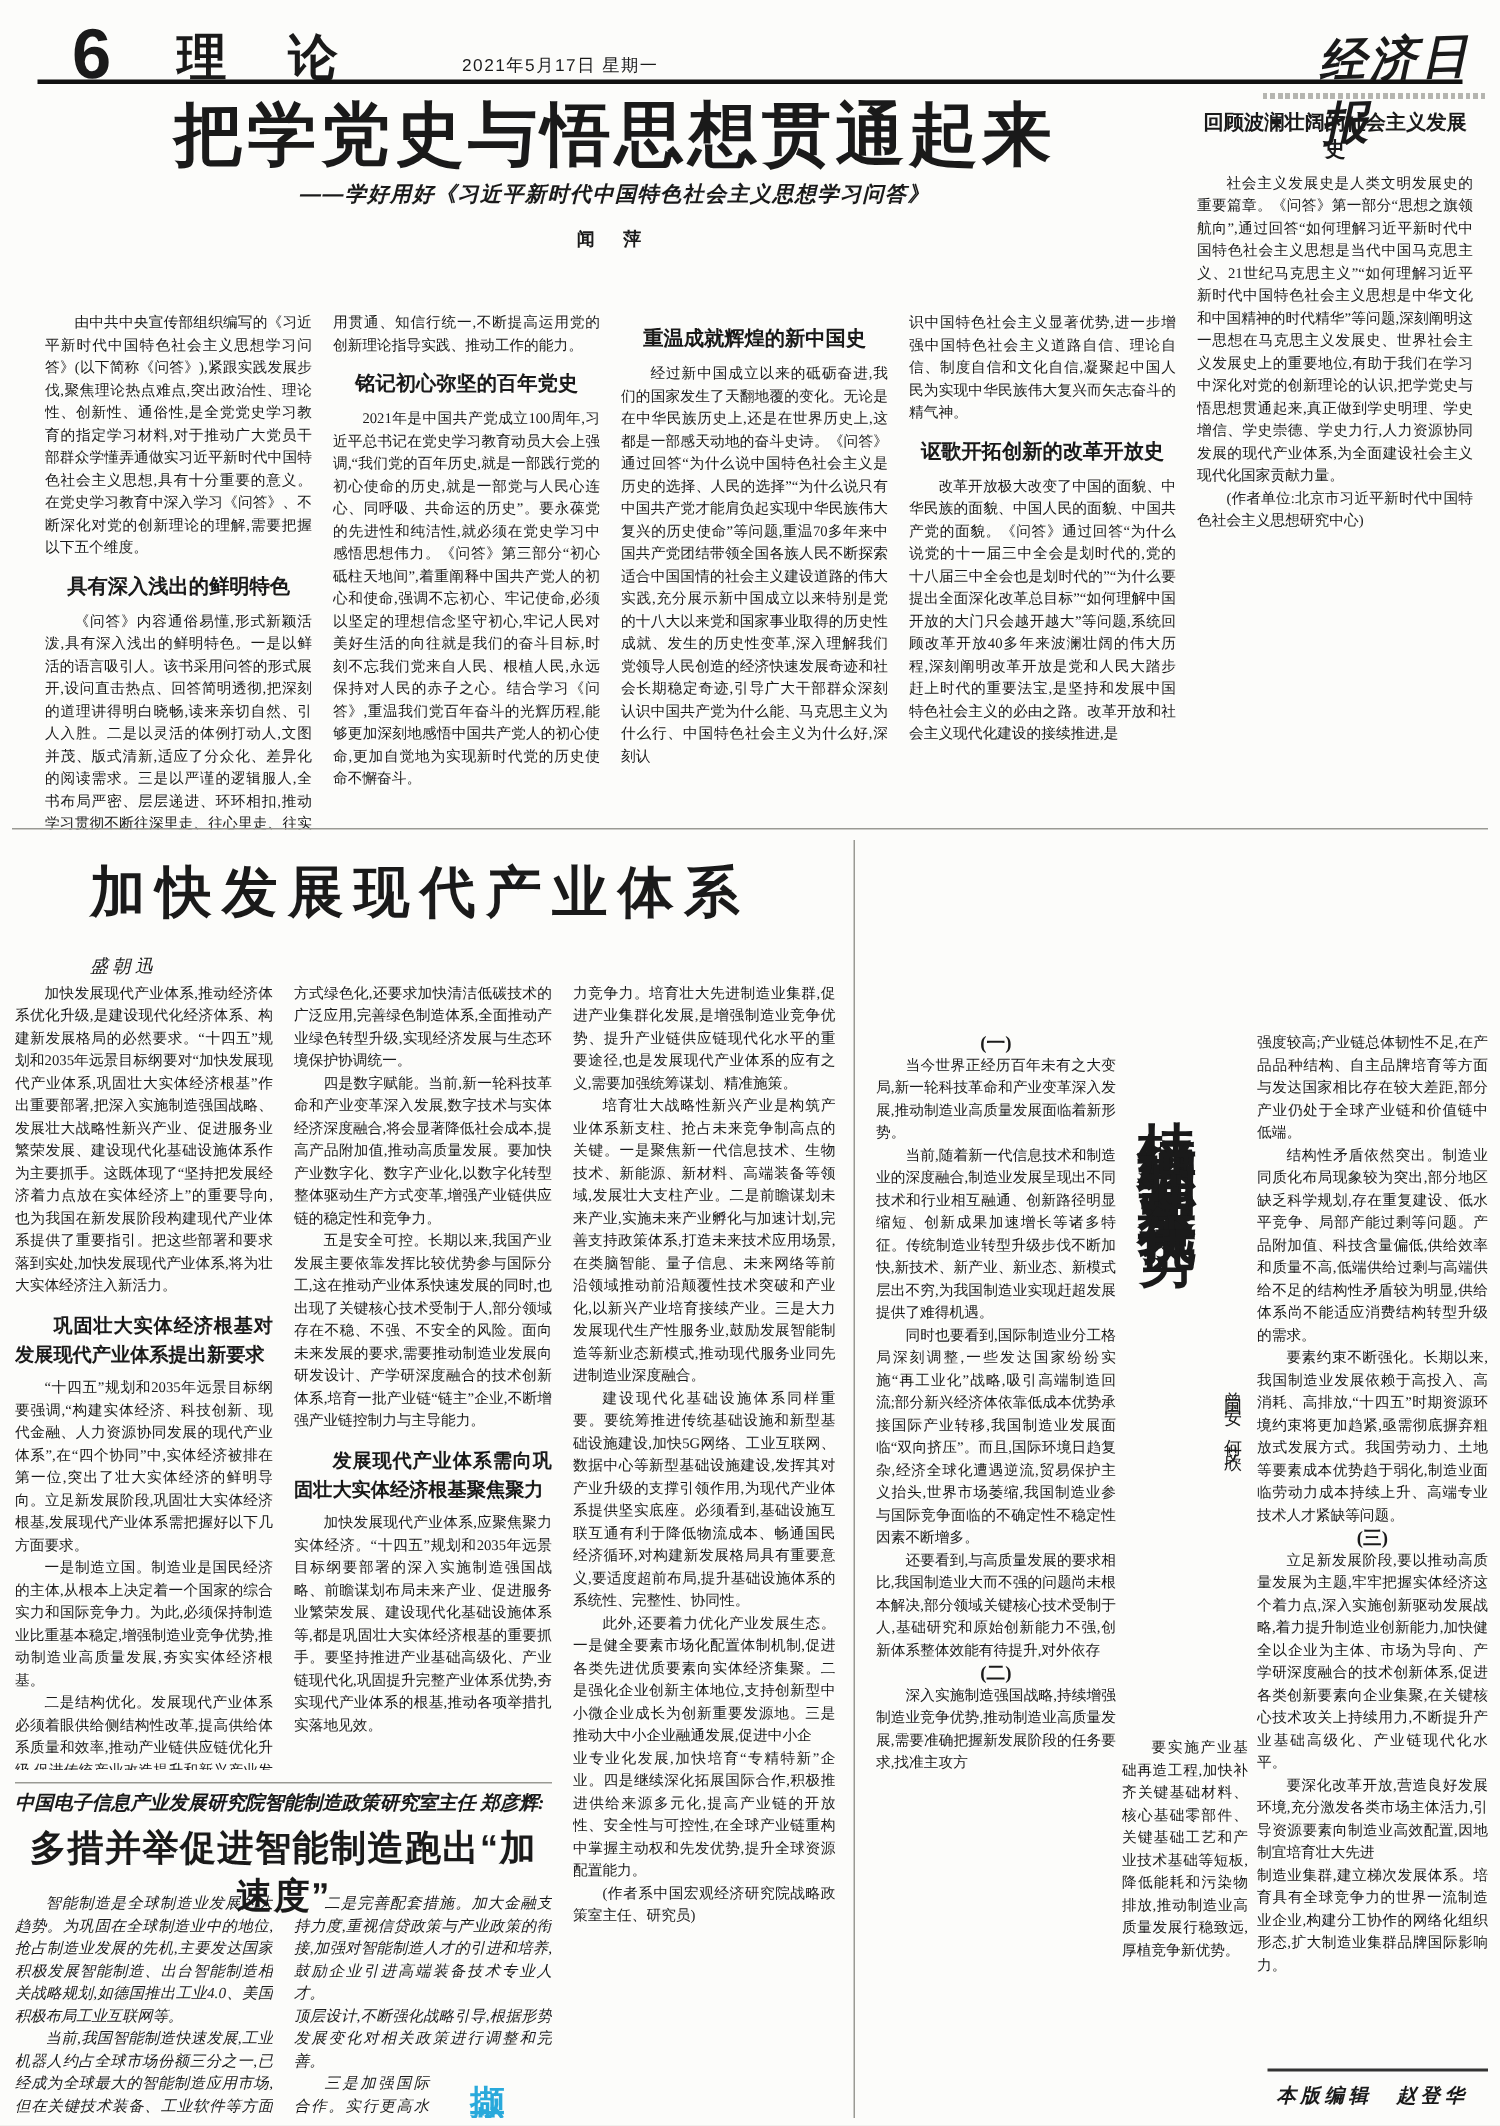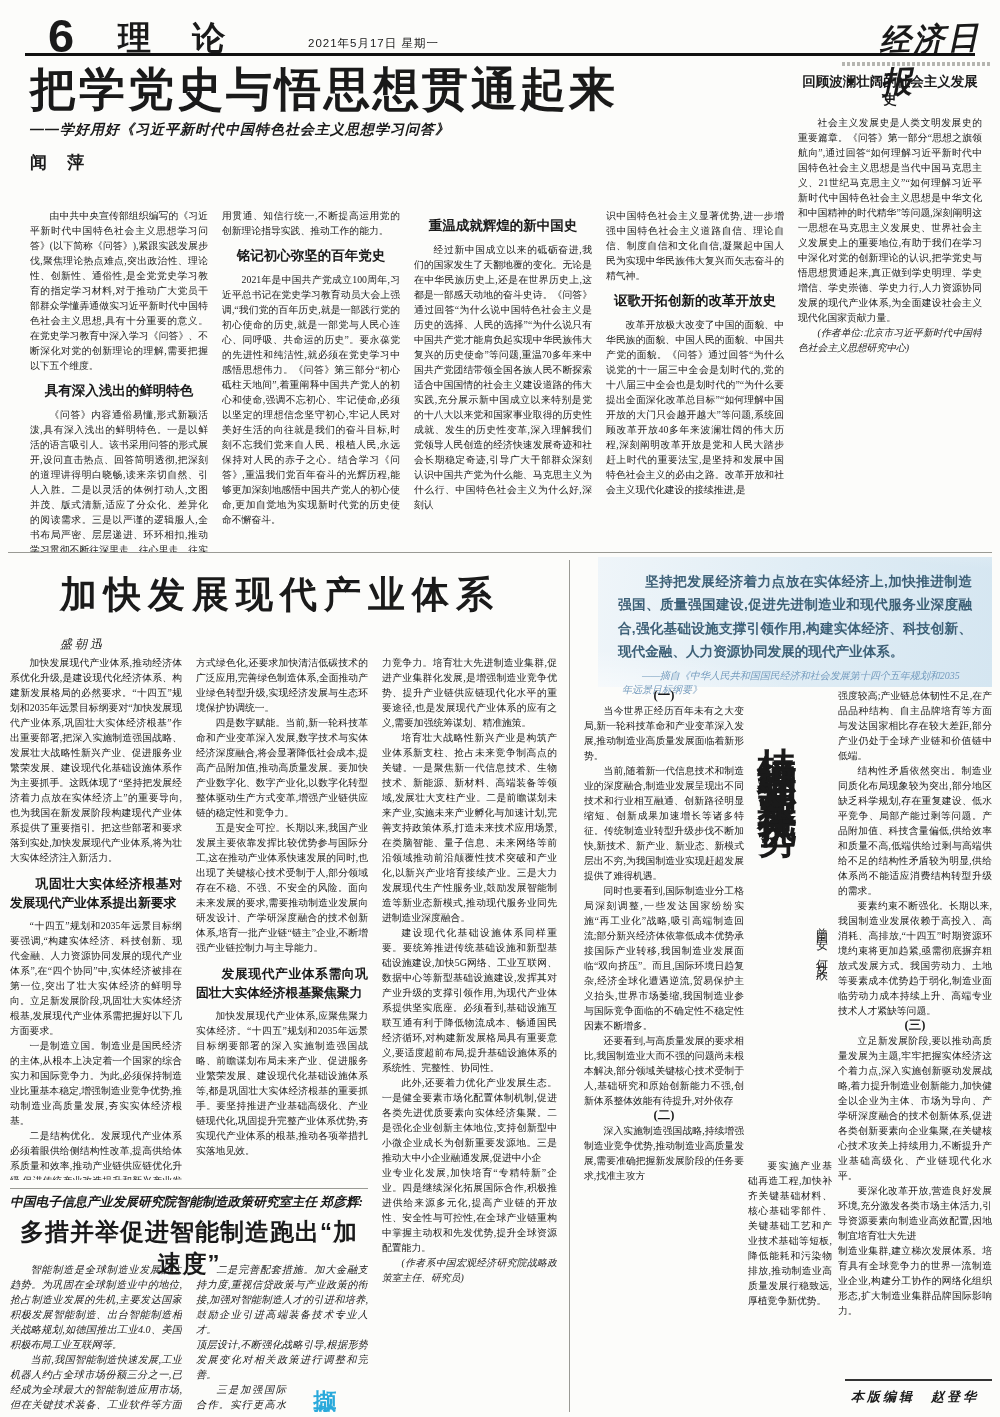--- a/index.html
+++ b/index.html
@@ -10,32 +10,32 @@
   
   .pageno{left:48px;top:8px;font-size:47px;font-weight:900;}
   .section{left:118px;top:16px;font-size:33px;font-weight:900;letter-spacing:16px;}
   .dateline{left:308px;top:36px;font-size:11.5px;letter-spacing:1px;}
   .logo{left:880px;top:18px;font-size:31px;font-weight:900;font-style:italic;letter-spacing:3px;transform:rotate(-2deg);}
   .fineprint{left:842px;top:62px;width:150px;height:4px;
      background:repeating-linear-gradient(90deg,#b5b5b0 0 3px,transparent 3px 5px);}
   .rule{background:#111;}
   .thin{background:#9a9a94;}
   
-  .a1head{left:30px;top:62px;width:760px;}
+  .a1head{left:30px;top:62px;width:760px;text-align:center;}
   .a1title{font-size:46px;font-weight:900;letter-spacing:3px;line-height:1.2;}
   .a1sub{font-size:14px;font-weight:bold;margin-top:4px;letter-spacing:1px;font-style:italic;}
-  .a1by{font-size:17px;margin-top:12px;letter-spacing:8px;font-weight:bold;}
+  .a1by{font-size:12px;margin-top:12px;letter-spacing:8px;font-weight:bold;}
   .col{position:absolute;overflow:hidden;}
   .bt{font-size:9.8px;line-height:15px;text-align:justify;}
   .bt p{margin:0;text-indent:2em;}
   .sh{font-family:"Liberation Sans","DejaVu Sans",sans-serif;font-weight:bold;font-size:13.5px;
       text-align:center;margin:9px 0 7px;text-indent:0 !important;line-height:1.3;}
   .sh2{font-family:"Liberation Sans","DejaVu Sans",sans-serif;font-weight:bold;font-size:12.8px;
       text-align:justify;text-indent:2em;line-height:1.5;margin:9px 0 6px;}
-  .credit{font-style:italic;color:#222;}
+  .credit{color:#222;}
   .secmark{text-align:center;text-indent:0 !important;font-size:12.5px;font-weight:bold;margin:7px 0;}
   
   .a2head{left:60px;top:570px;width:460px;text-align:left;}
   .a2title{font-size:37px;font-weight:900;letter-spacing:7px;}
   .a2by{font-size:12px;font-style:italic;margin-top:16px;letter-spacing:3px;}
   .quotebox{left:598px;top:557px;width:394px;height:130px;
     background:
       radial-gradient(120% 90% at -10% 120%, rgba(255,255,255,.9) 0%, rgba(255,255,255,0) 55%),
       radial-gradient(130% 100% at 110% -40%, rgba(255,255,255,.75) 0%, rgba(255,255,255,0) 50%),
       linear-gradient(100deg,#eff5f9 0%,#e0edf5 50%,#d5e6f1 100%);}
@@ -101,24 +101,20 @@
   </div>
 
   <div class="abs thin" style="left:8px;top:552px;width:984px;height:1px;"></div>
   <div class="abs thin" style="left:569px;top:560px;width:1px;height:852px;"></div>
 
   <div class="abs a2head">
     <div class="a2title">加快发展现代产业体系</div>
     <div class="a2by">盛朝迅</div>
   </div>
 
-  <div class="abs quotebox">
-    <div class="quotetext">坚持把发展经济着力点放在实体经济上,加快推进制造强国、质量强国建设,促进先进制造业和现代服务业深度融合,强化基础设施支撑引领作用,构建实体经济、科技创新、现代金融、人力资源协同发展的现代产业体系。</div>
-    <div class="quotesrc">——摘自《中华人民共和国国民经济和社会发展第十四个五年规划和2035年远景目标纲要》</div>
-  </div>
 
   <div class="col bt" style="left:10px;top:655px;width:172px;height:525px;">
     <p>加快发展现代产业体系,推动经济体系优化升级,是建设现代化经济体系、构建新发展格局的必然要求。“十四五”规划和2035年远景目标纲要对“加快发展现代产业体系,巩固壮大实体经济根基”作出重要部署,把深入实施制造强国战略、发展壮大战略性新兴产业、促进服务业繁荣发展、建设现代化基础设施体系作为主要抓手。这既体现了“坚持把发展经济着力点放在实体经济上”的重要导向,也为我国在新发展阶段构建现代产业体系提供了重要指引。把这些部署和要求落到实处,加快发展现代产业体系,将为壮大实体经济注入新活力。</p>
     <div class="sh2">巩固壮大实体经济根基对发展现代产业体系提出新要求</div>
     <p>“十四五”规划和2035年远景目标纲要强调,“构建实体经济、科技创新、现代金融、人力资源协同发展的现代产业体系”,在“四个协同”中,实体经济被排在第一位,突出了壮大实体经济的鲜明导向。立足新发展阶段,巩固壮大实体经济根基,发展现代产业体系需把握好以下几方面要求。</p>
     <p>一是制造立国。制造业是国民经济的主体,从根本上决定着一个国家的综合实力和国际竞争力。为此,必须保持制造业比重基本稳定,增强制造业竞争优势,推动制造业高质量发展,夯实实体经济根基。</p>
     <p>二是结构优化。发展现代产业体系必须着眼供给侧结构性改革,提高供给体系质量和效率,推动产业链供应链优化升级,促进传统产业改造提升和新兴产业发展壮大。三是绿色低碳。在实现碳达峰、碳中和目标的指引下,绿色发展成为现代产业体系的重要底色,这不仅要求能源结构、生产</p>
   </div>
   <div class="col bt" style="left:196px;top:655px;width:172px;height:525px;">
     <p style="text-indent:0;">方式绿色化,还要求加快清洁低碳技术的广泛应用,完善绿色制造体系,全面推动产业绿色转型升级,实现经济发展与生态环境保护协调统一。</p>

